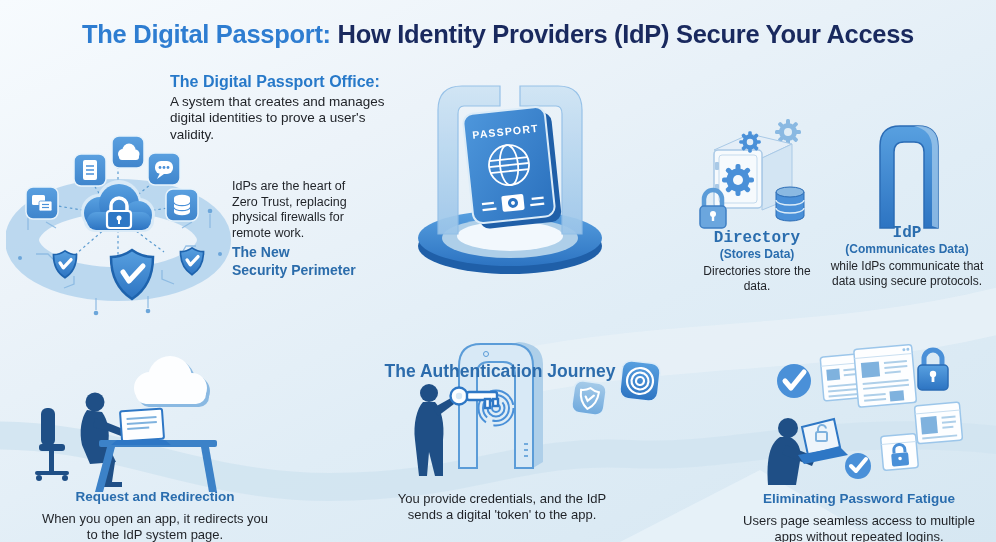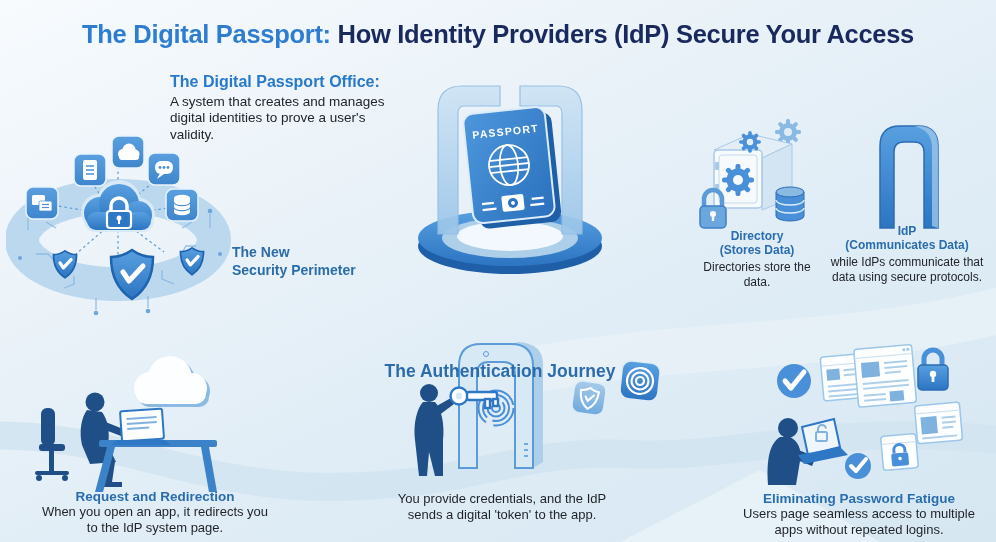--- a/index.html
+++ b/index.html
@@ -24,31 +24,31 @@
   .office .b { color:#22252a; font-size:13.5px; line-height:1.22; }
 
   .zerotrust { left:232px; top:179px; width:136px; color:#1f2227;
     font-size:12.5px; line-height:1.25; }
   .perimeter { left:232px; top:244px; color:#2b6cab; font-size:14px;
     font-weight:bold; line-height:1.25; }
 
   .ivd-heading { left:715px; top:76px; width:262px; text-align:center;
     color:#2a5f9e; font-size:17.5px; font-weight:bold; }
   .col { text-align:center; }
-  .col .t { color:#2a6dae; font-size:12px; font-weight:bold; }
+  .col .t { color:#2a6dae; font-size:16px; font-weight:bold;font-family:Liberation Mono, monospace; }
   .col .s { color:#2a6dae; font-size:12px; font-weight:bold; margin-bottom:3px; }
   .col .b { color:#22252a; font-size:12px; line-height:1.22; }
   .col-directory { left:692px; top:229px; width:130px; }
   .col-idp { left:828px; top:224px; width:158px; }
 
   .journey-heading { left:300px; top:314px; width:400px; text-align:center;
     color:#2c6cac; font-size:17.5px; font-weight:bold;margin-top:47px; }
 
   .caption { text-align:center; }
-  .caption .t { color:#2a6dae; font-size:13.5px; font-weight:bold; margin-bottom:0; }
+  .caption .t { color:#2a6dae; font-size:13.5px; font-weight:bold; margin-bottom:7px; }
   .caption .b { color:#1f2227; font-size:13px; line-height:1.22; }
   .cap-1 { left:41px; top:489px; width:228px; }
   .cap-2 { left:384px; top:491px; width:236px; }
   .cap-3 { left:733px; top:491px; width:252px; }
 </style>
 </head>
 <body>
 
 <div class="canvas">
 
@@ -89,20 +89,21 @@
 
   <div class="abs txt main-title">
     <span class="hl">The Digital Passport:</span><span class="rest"> How Identity Providers (IdP) Secure Your Access</span>
   </div>
 
   <div class="abs txt office">
     <div class="h">The Digital Passport Office:</div>
     <div class="b">A system that creates and manages digital identities to prove a user's validity.</div>
   </div>
 
+  <div class="abs txt zerotrust">IdPs are the heart of Zero Trust, replacing physical firewalls for remote work.</div>
   <div class="abs txt perimeter">
     <div>The New</div>
     <div>Security Perimeter</div>
   </div>
 
 
   <div class="abs txt col col-directory">
     <div class="t">Directory</div>
     <div class="s">(Stores Data)</div>
     <div class="b">Directories store the data.</div>

